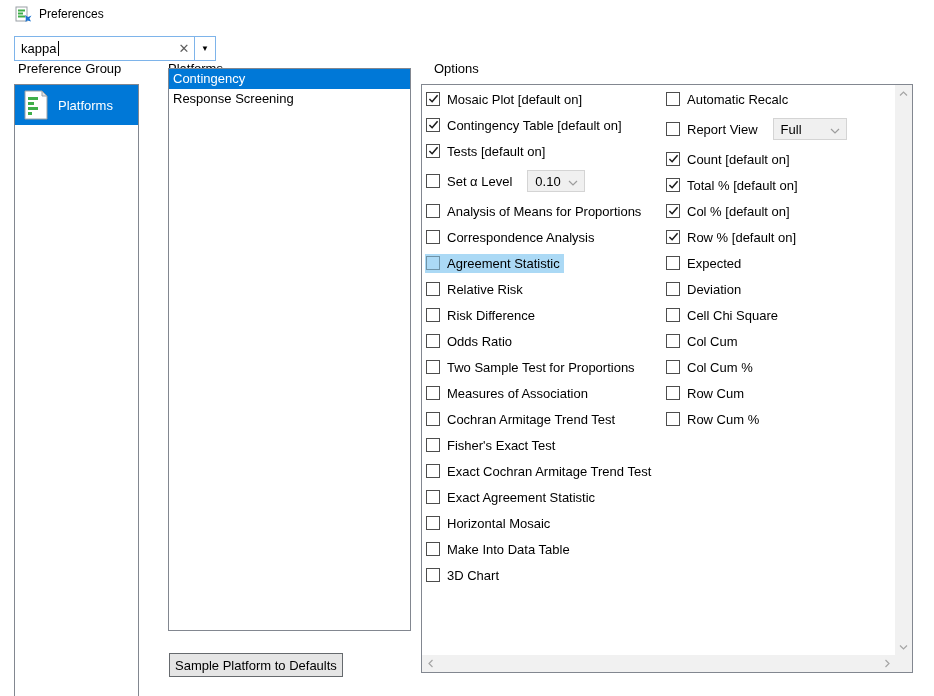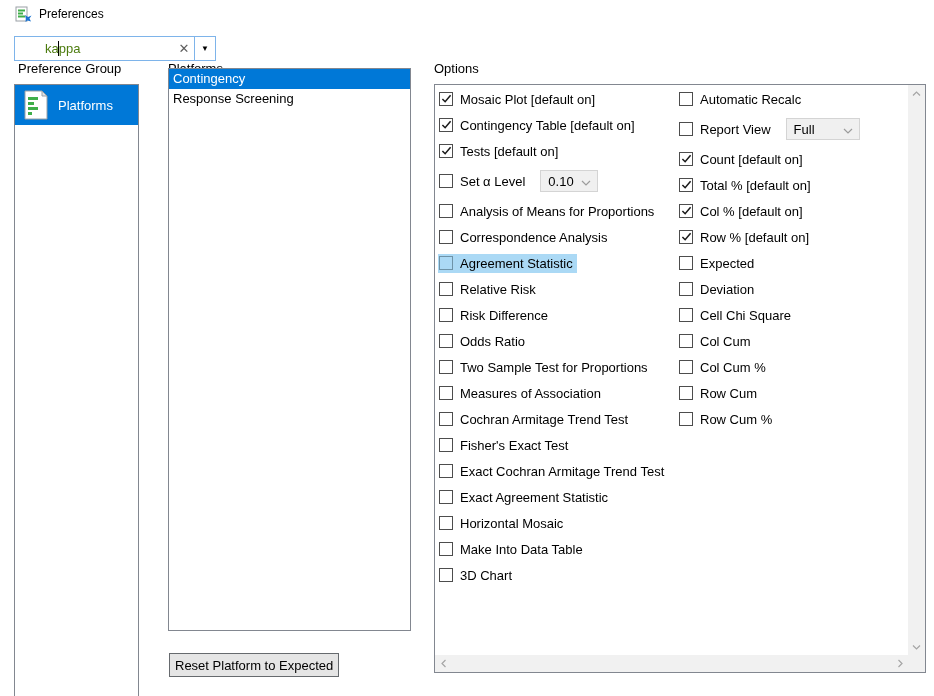--- a/index.html
+++ b/index.html
@@ -14,21 +14,21 @@
   .titlebar{position:absolute;left:8px;top:0;width:100%;height:28px;background:#fff;display:flex;align-items:center;}
   .title-icon{margin-left:6px;width:18px;height:18px;display:inline-flex;align-items:center;justify-content:center;}
   .title-text{margin-left:7px;font-size:12px;color:#000;}
   
   .search-box{
     position:absolute;left:14px;top:36px;width:200px;height:23px;
     border:1px solid #7eb4ea;background:#fff;display:flex;align-items:stretch;
   }
   .search-input{
     flex:1;border:none;outline:none;padding:0 2px 0 6px;font:13px "Liberation Sans","DejaVu Sans",sans-serif;
-    color:#4d7c0f;background:transparent;min-width:0;margin-left:24px;
+    color:#000000;background:transparent;min-width:0;
   }
   .search-caret{position:absolute;left:43px;top:4px;width:1px;height:15px;background:#000;}
   .search-clear{
     width:20px;display:flex;align-items:center;justify-content:center;
     color:#5f5f5f;font-size:13px;cursor:default;user-select:none;
   }
   .search-drop{
     width:20px;border-left:1px solid #7eb4ea;display:flex;align-items:center;justify-content:center;
     font-size:8px;color:#000;user-select:none;
   }
@@ -54,21 +54,21 @@
   .list-item{height:20px;line-height:20px;padding-left:4px;font-size:13px;cursor:default;white-space:nowrap;}
   .list-item.selected{background:#0078d7;color:#fff;}
   
   .reset-btn{
     position:absolute;left:169px;top:653px;height:24px;padding:0 5px;
     background:#e5e5e5;border:1px solid #666a6e;font:13px "Liberation Sans","DejaVu Sans",sans-serif;
     color:#000;display:inline-flex;align-items:center;box-sizing:border-box;
   }
   
   .options-panel{
-    position:absolute;left:434px;top:84px;width:492px;height:589px;
+    position:absolute;left:421px;top:84px;width:492px;height:589px;
     border:1px solid #828790;background:#fff;box-sizing:border-box;
   }
   .options-content{
     position:absolute;left:0;top:0;right:17px;bottom:17px;overflow:hidden;
     display:flex;align-items:flex-start;
   }
   .opt-col{display:flex;flex-direction:column;padding:1px 0 0 3px;box-sizing:border-box;}
   .col-left{width:240px;}
   .col-right{flex:1;}
   .opt-row{height:26px;display:flex;align-items:center;}
@@ -142,21 +142,21 @@
       </span>
       <span class="pg-label">Platforms</span>
     </div>
   </div>
 
 <div class="plat-list" id="plat-list">
     <div class="list-item selected">Contingency</div>
     <div class="list-item">Response Screening</div>
   </div>
 
-<button class="reset-btn">Reset Platform to Expected</button>
+<button class="reset-btn">Sample Platform to Defaults</button>
 
 <div class="options-panel">
   <div class="options-content">
     <div class="opt-col col-left" id="col-left">
         <div class="opt-row">
           <span class="row-inner">
             <span class="cb">
               <svg width="11" height="10" viewBox="0 0 12 11">
                 <polyline points="1.5,5.5 4.5,8.5 10.5,1.5" fill="none" stroke="#1a1a1a" stroke-width="1.7"></polyline>
               </svg>

